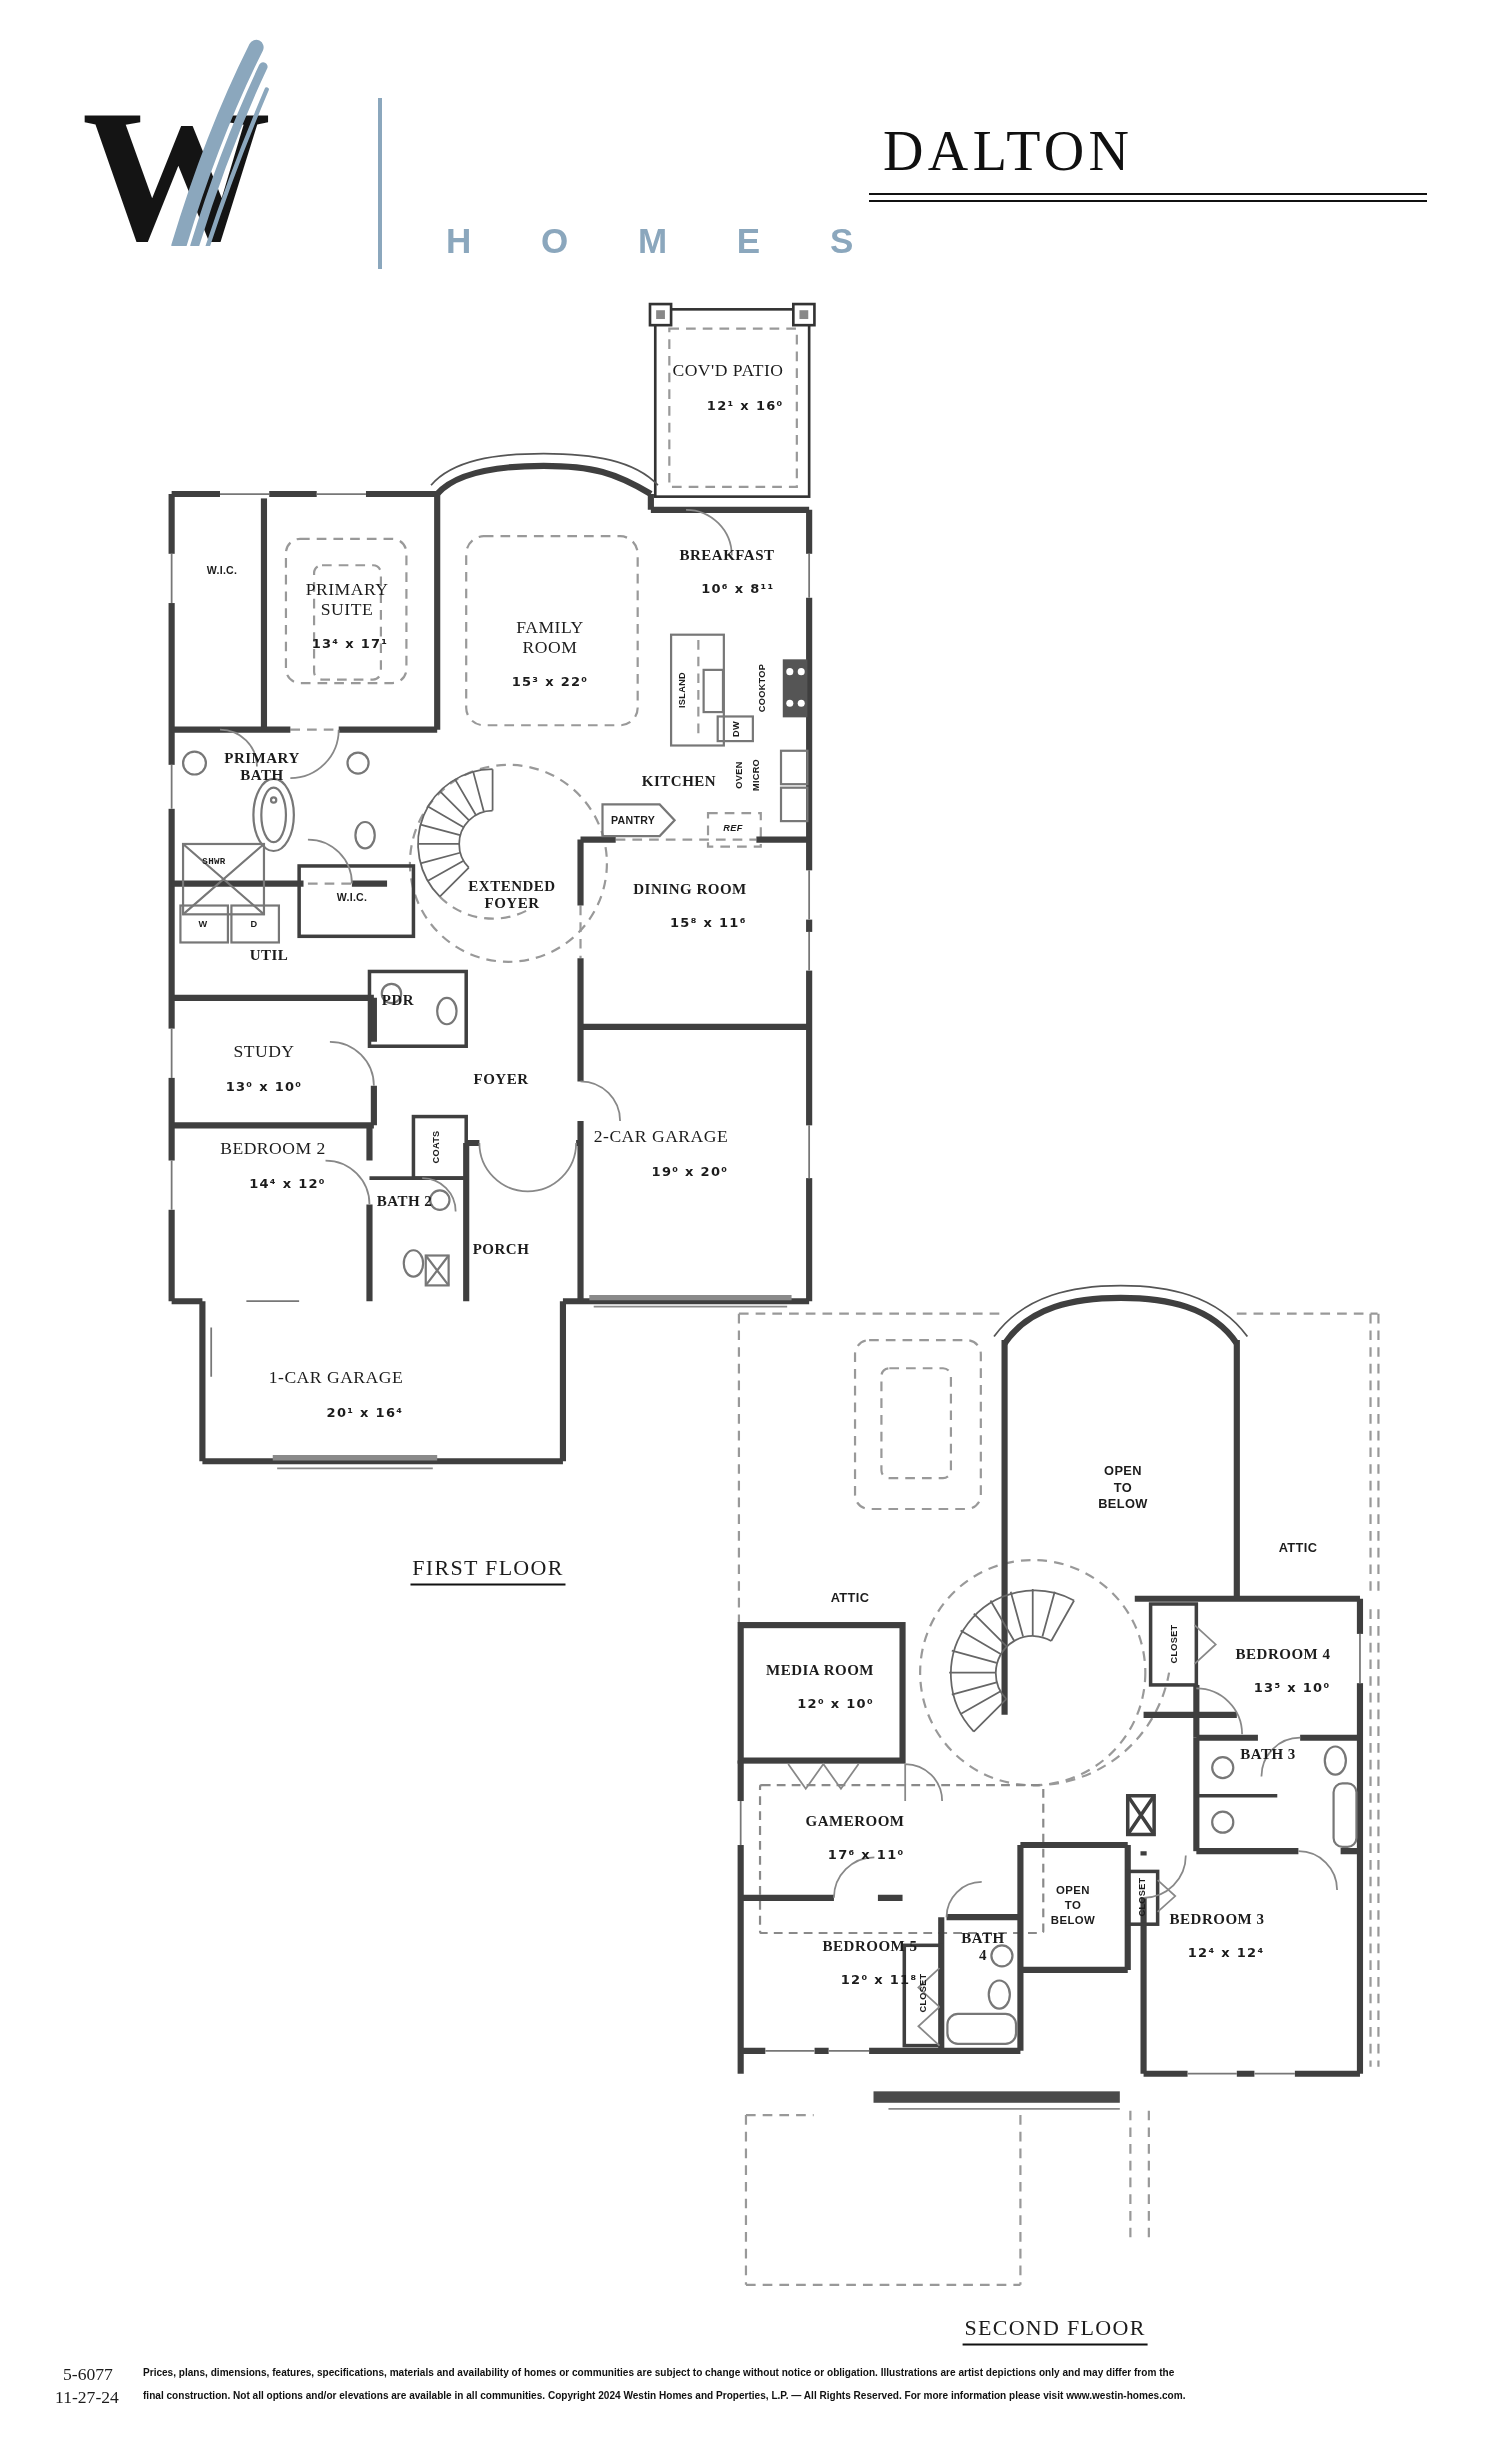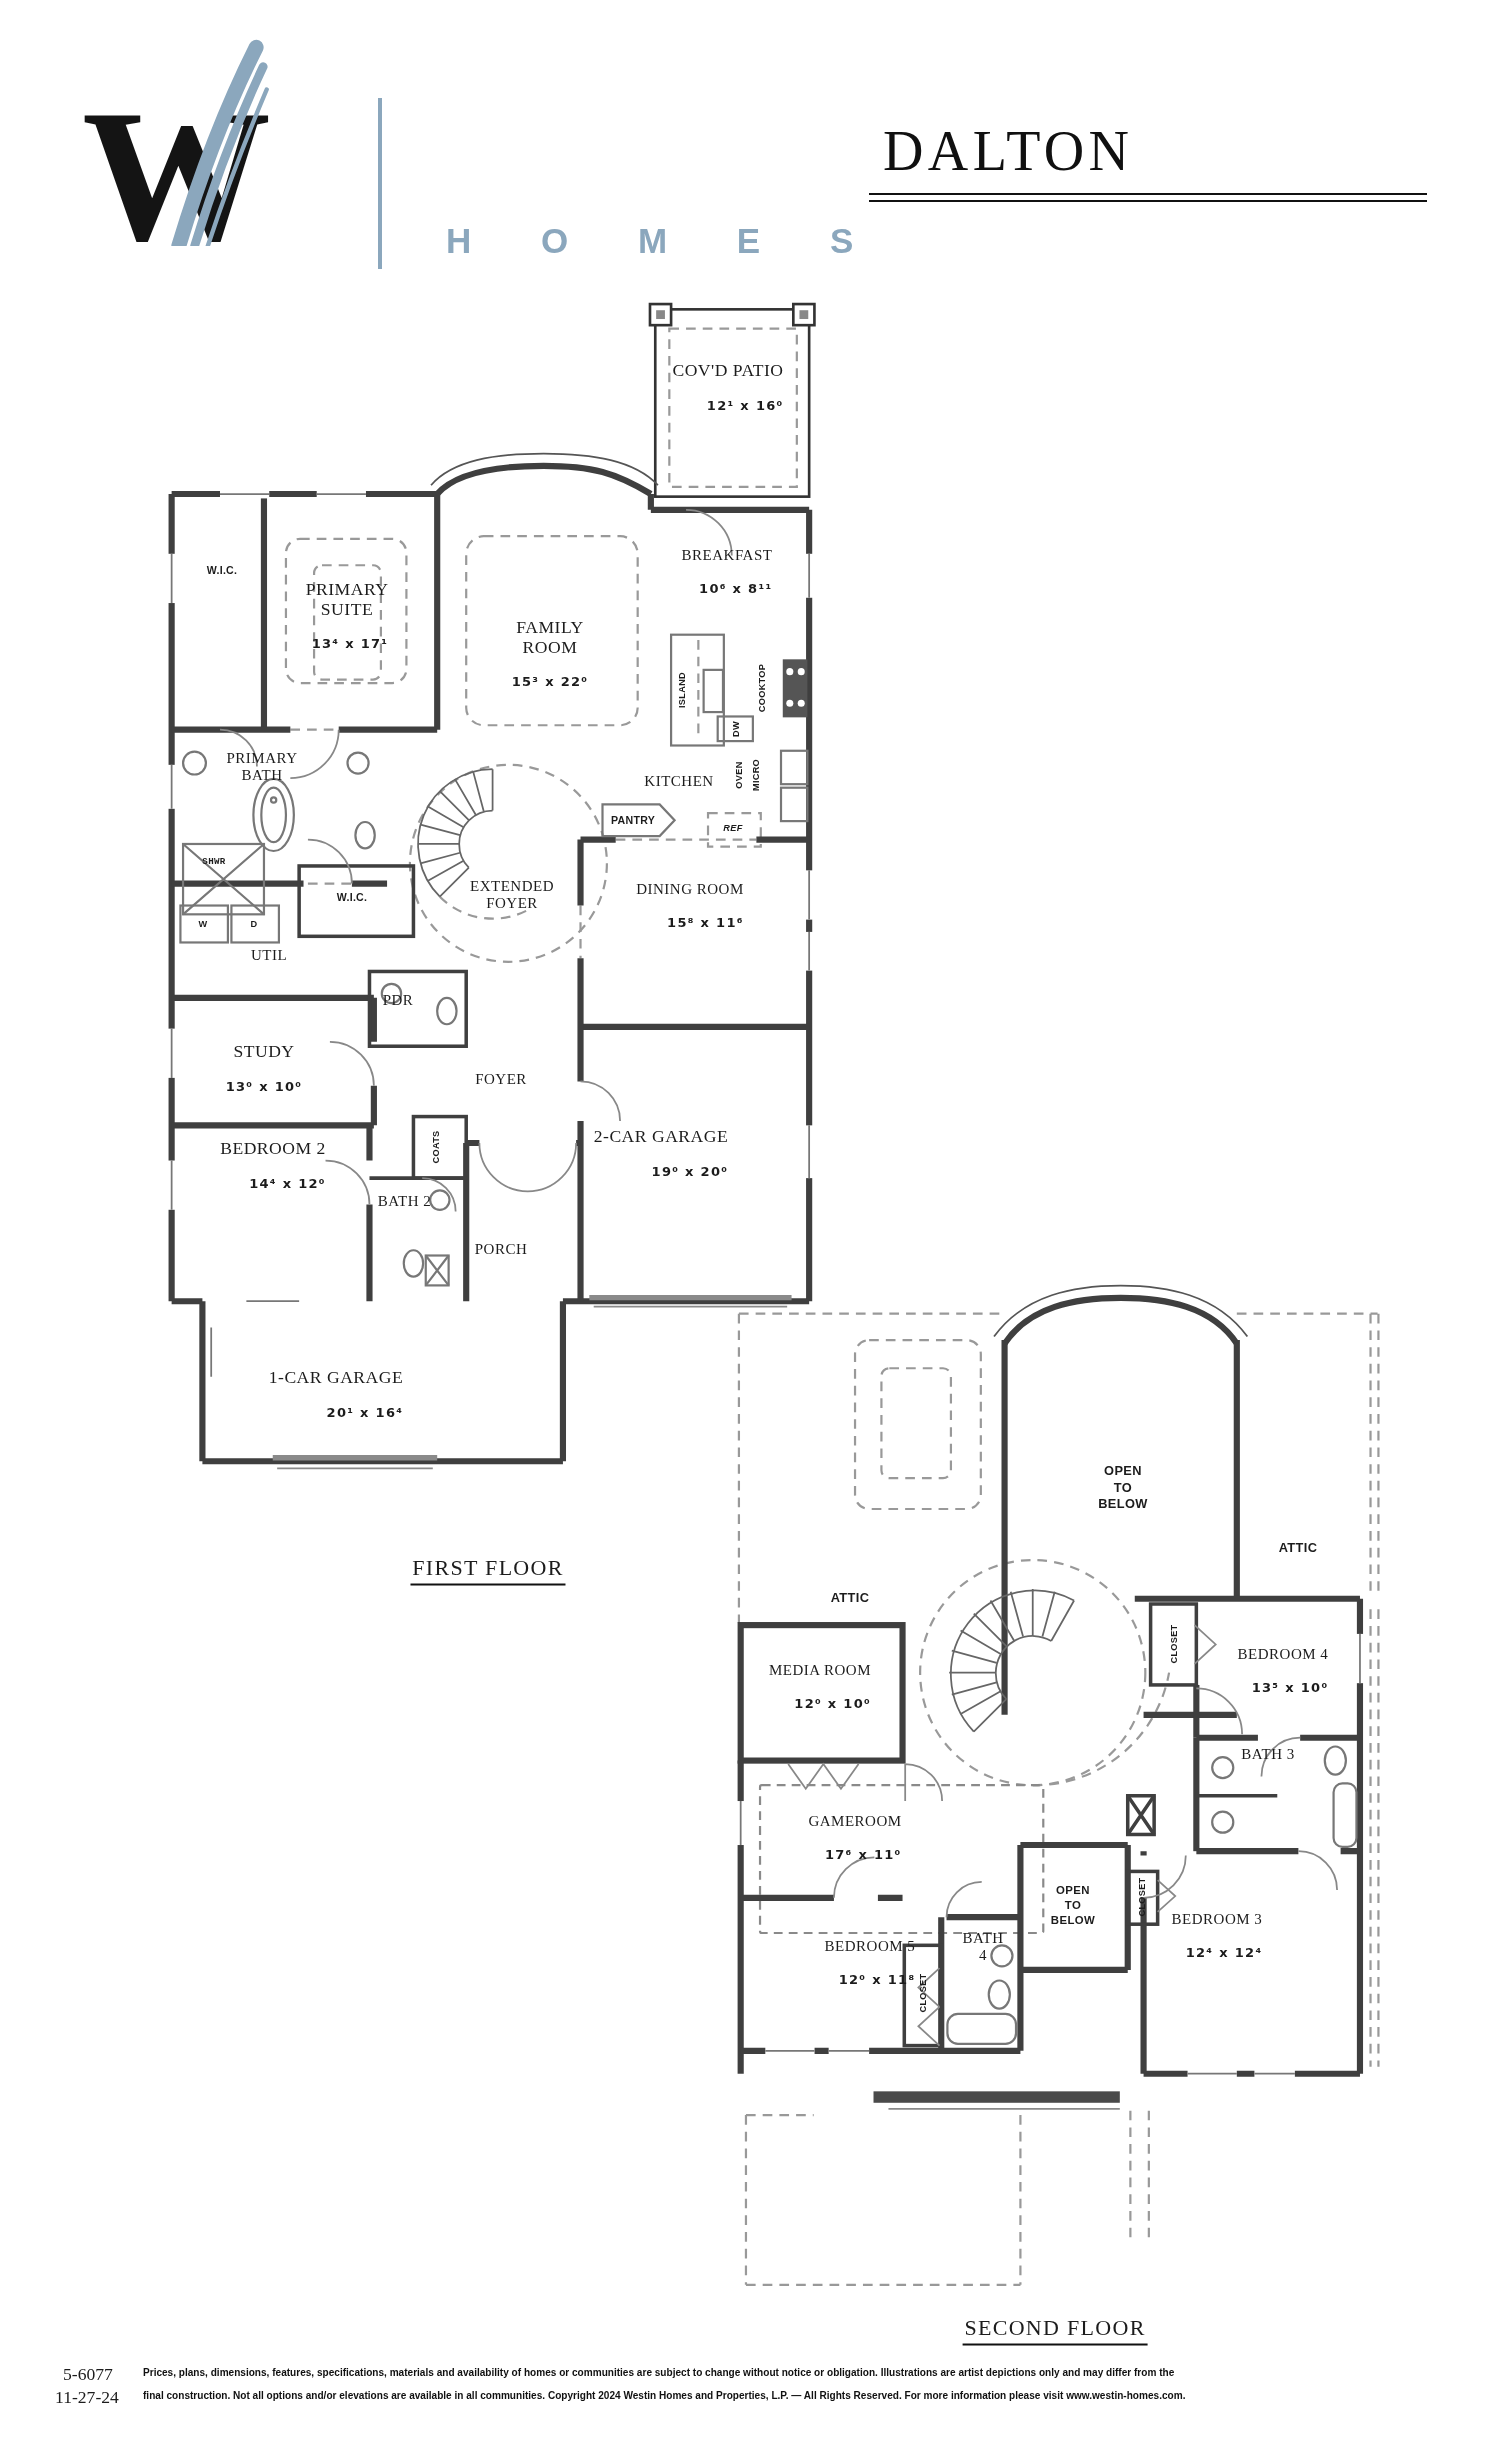--- a/index.html
+++ b/index.html
@@ -12,21 +12,21 @@
   .plan-name{font:56px/1 "Liberation Serif",serif;letter-spacing:4.4px;color:#101010;}
   .title-rule{height:5.3px;border-top:2.6px solid #111;border-bottom:2.6px solid #111;}
   .logo-divider{width:4.4px;background:#8ba7bd;}
   
   .plan{position:absolute;}
   .plan svg{position:absolute;left:0;top:0;}
   
   .rlabel{position:absolute;transform:translate(-50%,-50%);text-align:center;white-space:pre-line;}
   .vert{transform:translate(-50%,-50%) rotate(-90deg);white-space:nowrap;}
   .rname{display:block;font:17.6px/1.12 "Liberation Serif",serif;letter-spacing:0.5px;white-space:pre-line;}
-  .rname.sm{font-size:15px;}
+  .rname.sm{font-size:15px;font-weight:bold;}
   .rdim{display:block;font:700 13px/1.45 "DejaVu Sans",sans-serif;letter-spacing:1.3px;text-align:right;}
   .fix{font:700 10.6px/1.15 "Liberation Sans",sans-serif;letter-spacing:0.3px;}
   .fix.sm{font-size:9.2px;}
   .sansbig{font:700 12.8px/1.3 "Liberation Sans",sans-serif;letter-spacing:0.4px;}
   .floor-title{position:absolute;transform:translate(-50%,-50%);font:22px/1.2 "Liberation Serif",serif;
                letter-spacing:1.3px;border-bottom:2.6px solid #111;padding:0 1.8px 2.6px 1.8px;white-space:nowrap;}
   
   .foot-num{font:17.6px/1.2 "Liberation Serif",serif;}
   .disclaimer{font:700 10.6px/1.1 "Liberation Sans",sans-serif;white-space:nowrap;
               transform:scaleX(.95);transform-origin:left top;color:#111;}

